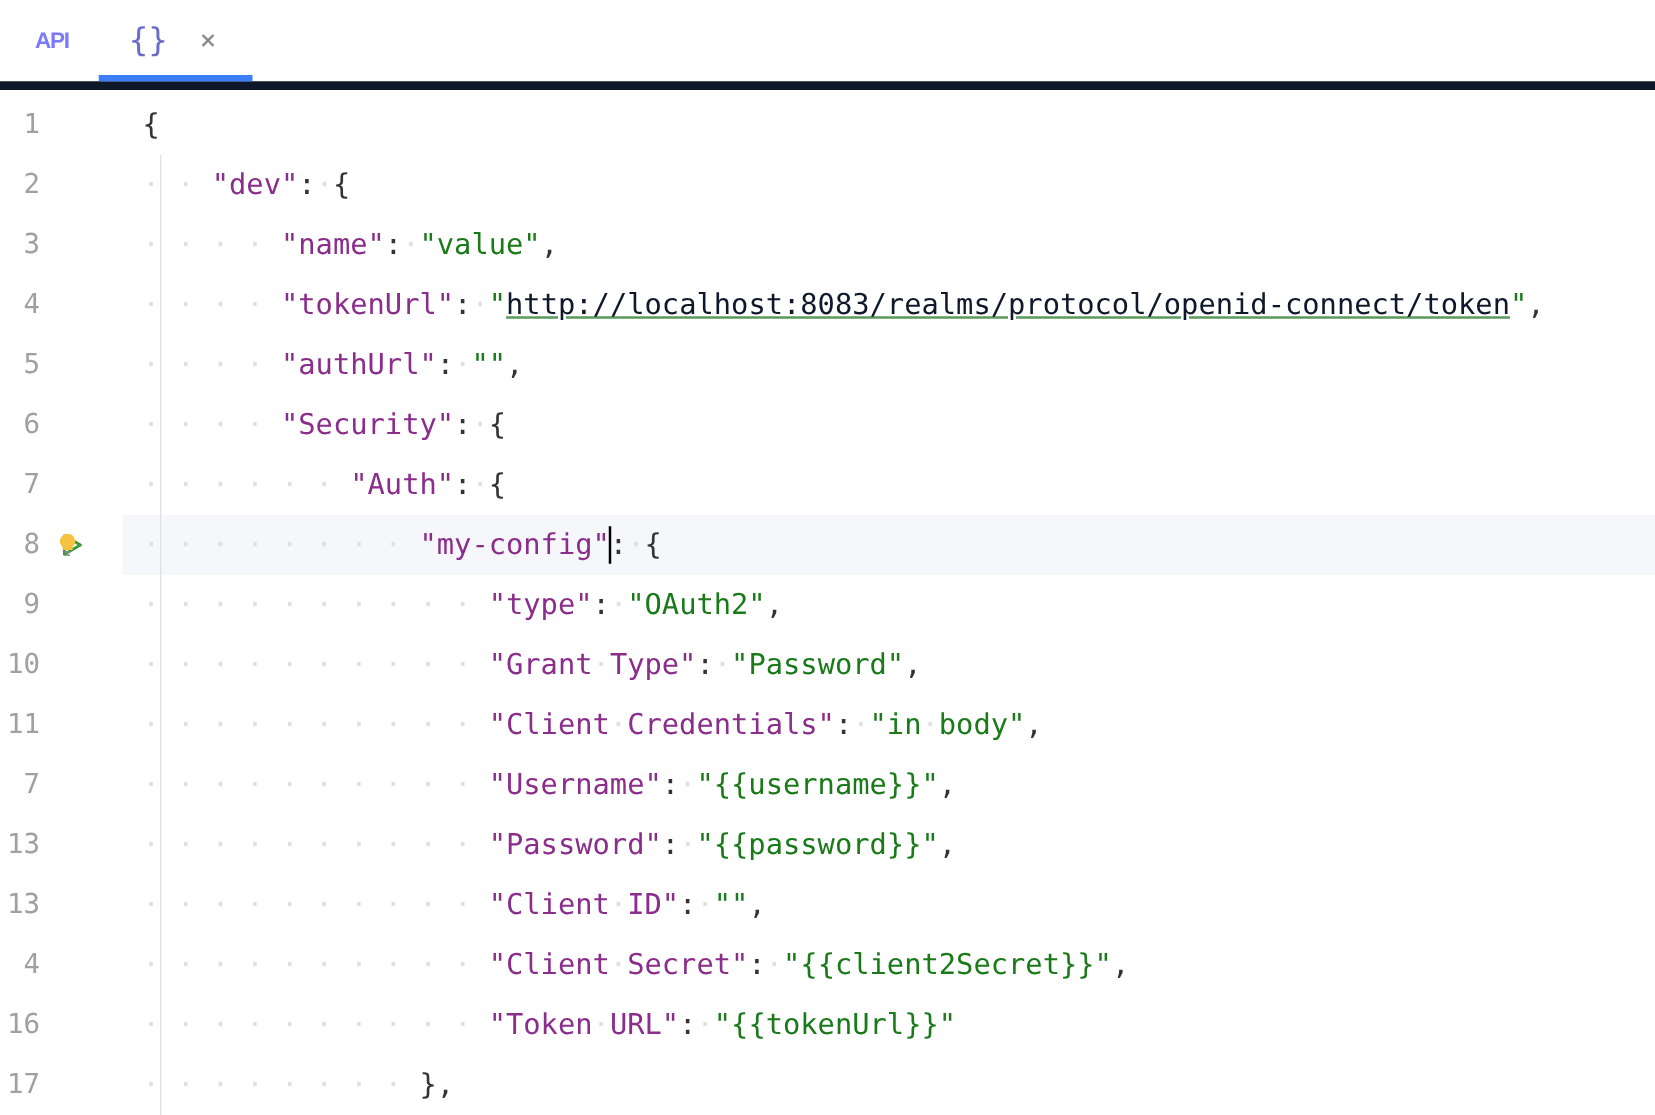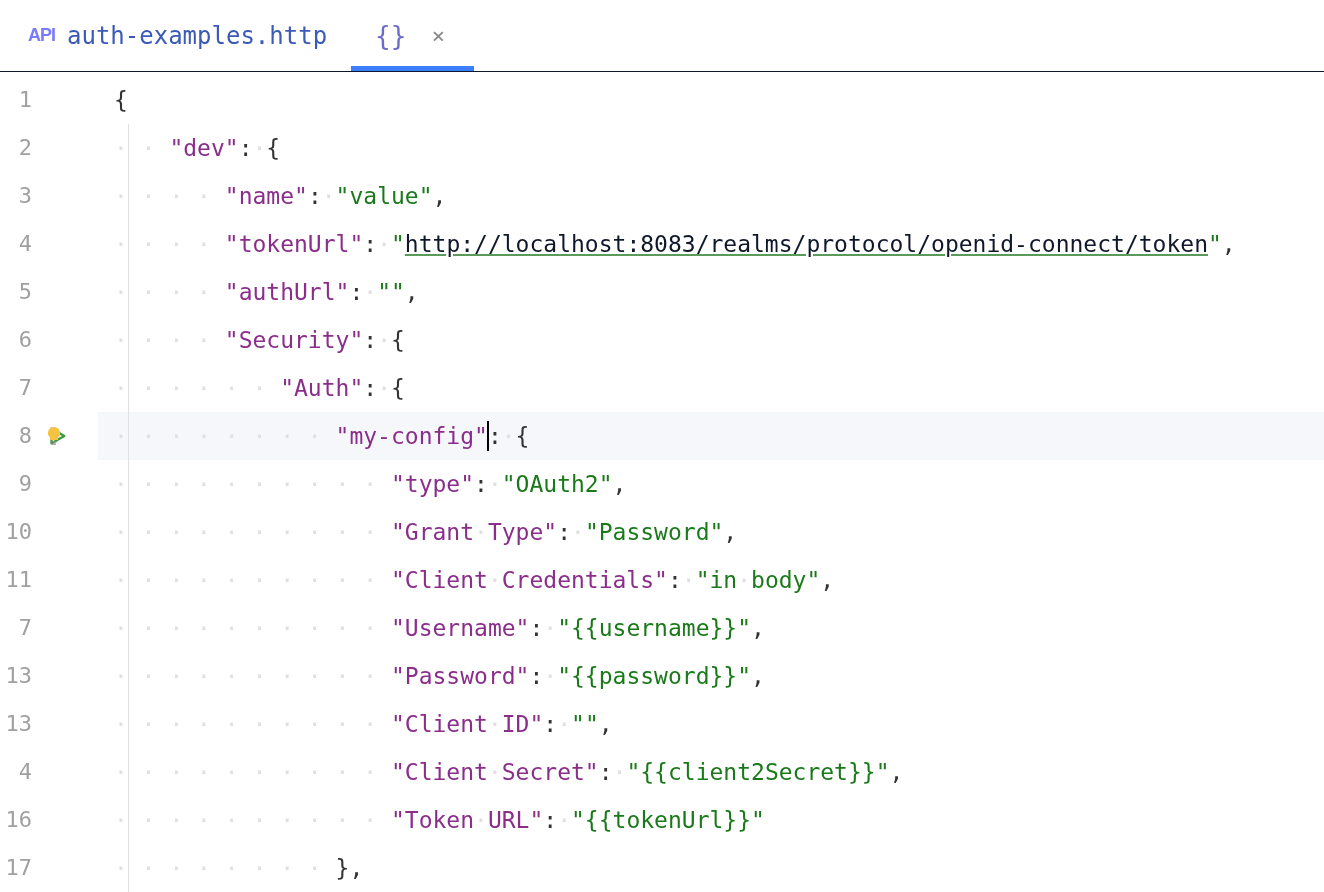--- a/index.html
+++ b/index.html
@@ -7,21 +7,21 @@
   font-family: 'Menlo', 'Monaco', 'Consolas', monospace;
   background: #ffffff;
   width: 1324px;
   height: 892px;
   overflow: hidden;
 }
 
 .tabs {
   display: flex;
   height: 72px;
-  border-bottom: 1px solid #0f172a;
+  border-bottom: 7px solid #0f172a;
   align-items: stretch;
   padding-left: 4px;
 }
 
 .tab {
   display: flex;
   align-items: center;
   padding: 0 24px;
   gap: 12px;
   cursor: pointer;
@@ -152,21 +152,20 @@
   vertical-align: middle;
   margin: 0 -1px;
 }
 </style>
 </head>
 <body>
 
 <div class="tabs">
   <div class="tab">
     <span class="tab-icon-api">API</span>
-    <span class="tab-label">auth-examples.http</span>
   </div>
   <div class="tab active">
     <span class="tab-icon-json">{}</span>
     <span class="tab-close">×</span>
   </div>
 </div>
 
 <div class="editor">
   <div class="gutter" id="gutter">
       <div class="gutter-line">

